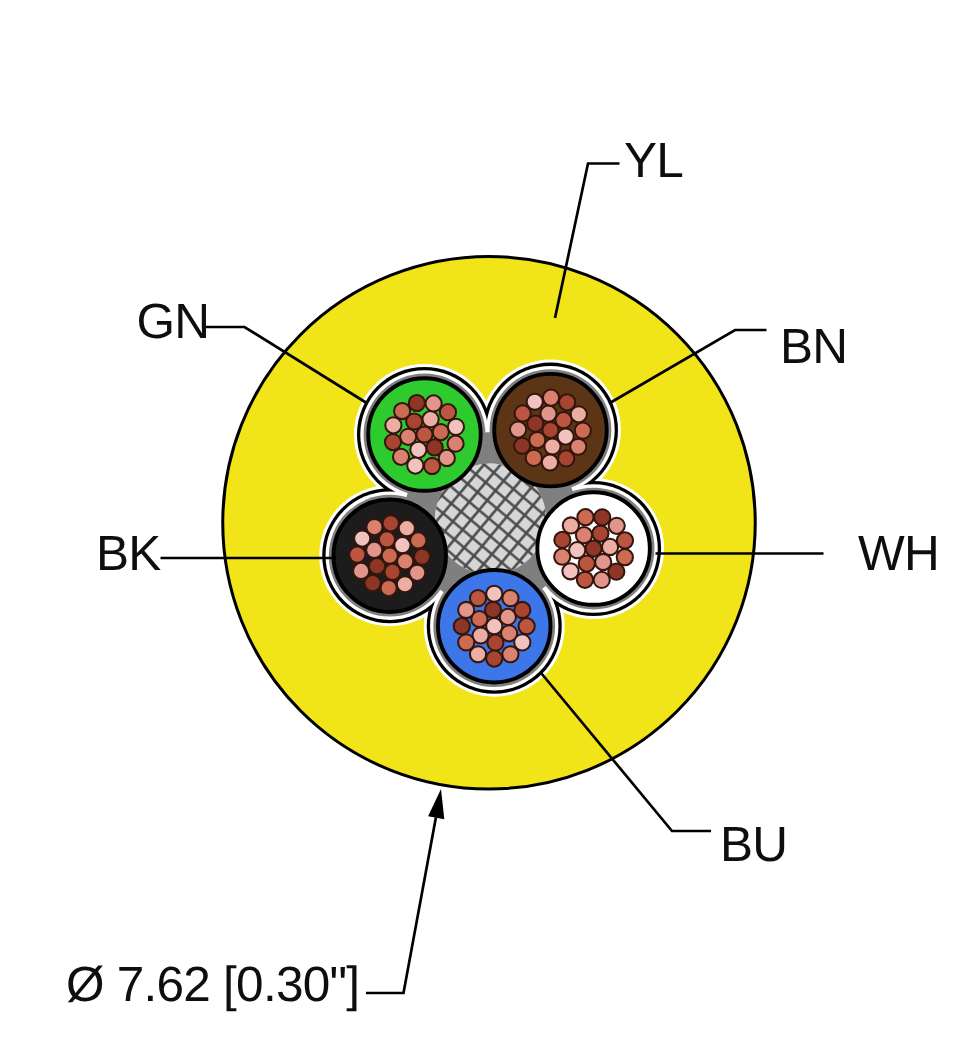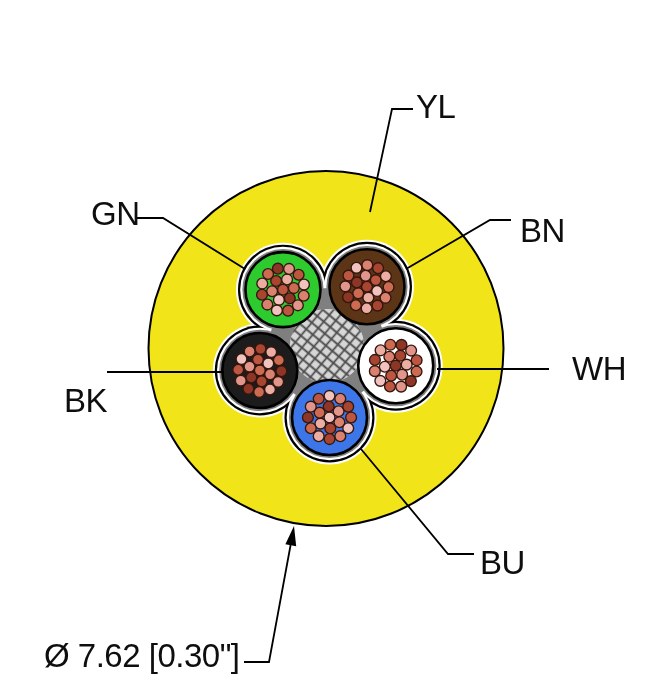--- a/index.html
+++ b/index.html
@@ -3,21 +3,21 @@
 <meta charset="utf-8">
 <style>
   html,body{margin:0;padding:0;}
   body{width:653px;height:700px;background:#ffffff;font-family:"Liberation Sans",sans-serif;}
   .stage{position:relative;width:653px;height:700px;background:#ffffff;overflow:hidden;}
   .stage svg{position:absolute;left:0;top:0;}
   .lbl{position:absolute;font-size:33px;line-height:1;color:#0e0e0e;white-space:nowrap;letter-spacing:-0.5px;}
   #lbl-yl{left:416px;top:90px;text-align:right;}
   #lbl-gn{left:91px;top:197px;}
   #lbl-bn{left:520px;top:202px;margin-top:12px;}
-  #lbl-bk{left:64px;top:352px;margin-top:32px;}
+  #lbl-bk{left:64px;top:352px;}
   #lbl-wh{left:572px;top:352px;}
   #lbl-bu{left:480px;top:546px;}
   #lbl-dim{left:44px;top:639px;}
 </style>
 </head>
 <body>
 
 <div class="stage">
   <svg id="dwg" width="653" height="700" viewBox="0 0 653 700">
       <defs>

